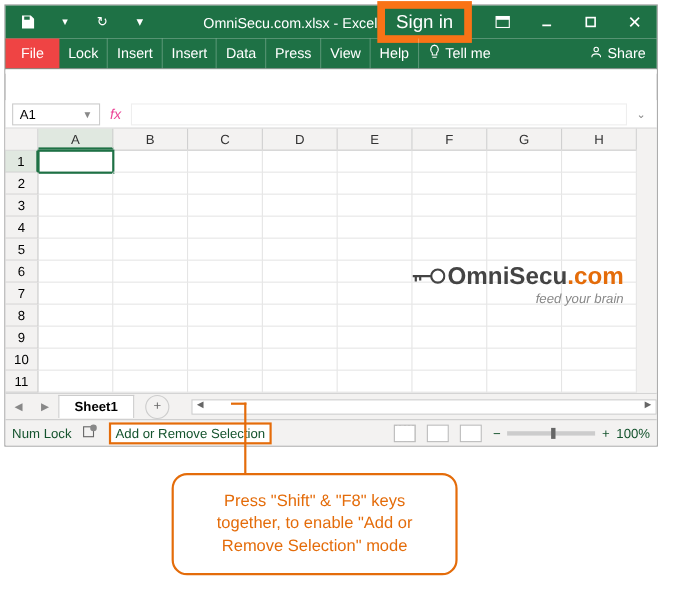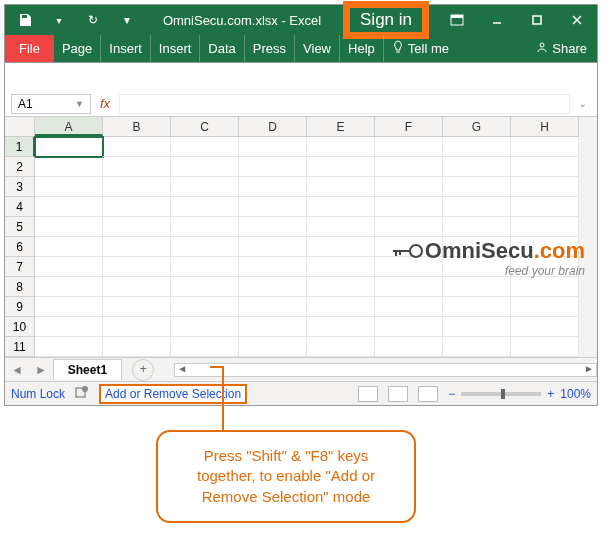--- a/index.html
+++ b/index.html
@@ -3,70 +3,70 @@
 <meta charset="utf-8">
 <style>
   * { box-sizing: border-box; margin: 0; padding: 0; font-family: "Segoe UI", Arial, sans-serif; }
   body { background: #fff; width: 615px; height: 543px; position: relative; overflow: hidden; }
   .app { border: 1px solid #999; width: 594px; margin: 4px; background: #fff; }
 
   
   .titlebar { background: #1e7145; height: 30px; display: flex; align-items: center; color: #fff; font-size: 12px; }
   .tb-left { display: flex; align-items: center; gap: 6px; padding-left: 6px; }
   .tb-icon { width: 28px; height: 28px; display: flex; align-items: center; justify-content: center; cursor: pointer; }
-  .tb-title { flex: 1; text-align: center; font-size: 13px; }
+  .tb-title { flex: 1; text-align: right; font-size: 13px; }
   .signin { border: 7px solid #f97316; padding: 2px 10px; font-size: 17px; margin-right: 8px; cursor: pointer; }
   .wc { width: 40px; height: 30px; display: flex; align-items: center; justify-content: center; cursor: pointer; }
 
   
   .ribbon { background: #1e7145; height: 28px; display: flex; align-items: stretch; color: #fff; font-size: 13px; border-bottom: 1px solid #999; }
   .rtab { padding: 0 8px; display: flex; align-items: center; border-right: 1px solid rgba(255,255,255,0.25); cursor: pointer; white-space: nowrap; }
   .rtab.file { background: #ef4444; border-right: none; padding: 0 14px; }
   .rspacer { flex: 1; }
   .rshare { padding: 0 10px; display: flex; align-items: center; gap: 4px; }
 
   
   .fbar { height: 26px; display: flex; align-items: center; border-bottom: 1px solid #ccc; background: #fff; padding: 3px 6px; gap: 5px; margin-top: 24px; }
   .namebox { width: 80px; height: 20px; border: 1px solid #ccc; font-size: 12px; padding: 0 6px; display: flex; align-items: center; justify-content: space-between; }
-  .fx { font-style: italic; color: #c2410c; font-size: 13px; padding: 0 4px; }
+  .fx { font-style: italic; color: #ec4899; font-size: 13px; padding: 0 4px; }
   .finput { flex: 1; height: 20px; border: 1px solid #eee; }
 
   
   .grid { position: relative; }
   .ghead { display: flex; height: 20px; background: #f3f2f1; border-bottom: 1px solid #ccc; font-size: 12px; color: #333; }
   .corner { width: 30px; border-right: 1px solid #ccc; background: #f3f2f1; }
   .colh { flex: 1; text-align: center; border-right: 1px solid #d0d0d0; line-height: 20px; cursor: pointer; }
   .colh.active { background: #e0e8e0; border-bottom: 2px solid #1e7145; }
   .row { display: flex; height: 20px; }
   .rowh { width: 30px; background: #f3f2f1; border-right: 1px solid #ccc; border-bottom: 1px solid #d0d0d0; text-align: center; font-size: 12px; line-height: 20px; cursor: pointer; }
   .rowh.active { background: #e0e8e0; border-right: 2px solid #1e7145; }
   .cell { flex: 1; border-right: 1px solid #e5e5e5; border-bottom: 1px solid #e5e5e5; }
   .cell.selected { outline: 2px solid #1e7145; outline-offset: -1px; }
   .scrollv { width: 18px; background: #f3f2f1; }
   .gridwrap { display: flex; }
   .gridmain { flex: 1; }
 
   
-  .watermark { position: absolute; right: 30px; top: 238px; text-align: right; color: #555; }
+  .watermark { position: absolute; right: 48px; top: 238px; text-align: right; color: #555; }
   .watermark .wm1 { font-size: 22px; font-weight: bold; color: #444; display: flex; align-items: center; justify-content: flex-end; }
   .watermark .wm1 .dot { color: #e46c0a; }
   .watermark .wm2 { font-size: 12px; color: #888; font-style: italic; }
   .keyicon { display:inline-flex; align-items:center; margin-right:2px; }
 
   
   .sheettabs { height: 24px; display: flex; align-items: center; background: #f3f2f1; border-top: 1px solid #ccc; font-size: 12px; }
   .navtri { padding: 0 6px; color: #888; cursor: pointer; }
   .stab { background: #fff; border: 1px solid #ccc; border-bottom: none; padding: 3px 14px; font-weight: bold; cursor: pointer; }
   .addsheet { width: 22px; height: 22px; border: 1px solid #ccc; border-radius: 50%; margin-left: 10px; text-align: center; line-height: 18px; color: #666; cursor: pointer; }
   .hsbar { flex: 1; margin-left: 20px; height: 14px; background: #fff; border: 1px solid #ccc; position: relative; }
   .hsbar::before { content: "◄"; position: absolute; left: 2px; top: -1px; font-size: 10px; color: #666; }
   .hsbar::after { content: "►"; position: absolute; right: 2px; top: -1px; font-size: 10px; color: #666; }
 
   
-  .status { height: 24px; display: flex; align-items: center; border-top: 1px solid #ccc; background: #f3f2f1; font-size: 12px; color: #1d4ed8; padding: 0 6px; gap: 10px; }
+  .status { height: 24px; display: flex; align-items: center; border-top: 1px solid #ccc; background: #f3f2f1; font-size: 12px; color: #14532d; padding: 0 6px; gap: 10px; }
   .mode { border: 2px solid #e46c0a; padding: 1px 4px; background: #fff; }
   .sflex { flex: 1; }
   .viewbtn { width: 20px; height: 16px; border: 1px solid #bbb; background: #fff; cursor: pointer; }
   .zoom { display: flex; align-items: center; gap: 6px; }
   .zslider { width: 80px; height: 4px; background: #ccc; position: relative; }
   .zslider::after { content:""; position:absolute; left:50%; top:-3px; width:4px; height:10px; background:#666; }
 
   
   .callout { position: absolute; left: 156px; top: 430px; width: 260px; border: 2px solid #e46c0a; border-radius: 14px; background: #fff; padding: 14px 18px; color: #e46c0a; font-size: 15px; text-align: center; font-weight: 500; line-height: 1.35; }
   .callout-line { position: absolute; left: 222px; top: 366px; width: 2px; height: 64px; background: #e46c0a; }
@@ -109,21 +109,21 @@
     <div class="wc">
         <svg width="12" height="12">
           <line x1="2" y1="2" x2="10" y2="10" stroke="#fff" stroke-width="1.5"></line>
           <line x1="10" y1="2" x2="2" y2="10" stroke="#fff" stroke-width="1.5"></line>
         </svg>
       </div>
   </div>
 
   <div class="ribbon">
     <div class="rtab file">File</div>
-    <div class="rtab">Page</div>
+    <div class="rtab">Lock</div>
     <div class="rtab">Insert</div>
     <div class="rtab">Insert</div>
     <div class="rtab">Data</div>
     <div class="rtab">Press</div>
     <div class="rtab">View</div>
     <div class="rtab">Help</div>
     <div class="rtab" style="border-right:none; gap:4px;">
       <span>
         <svg width="12" height="14" viewBox="0 0 12 14">
             <path fill="none" stroke="#fff" d="M6 1a4 4 0 0 1 2 7v2H4V8a4 4 0 0 1 2-7zM4 12h4"></path>

